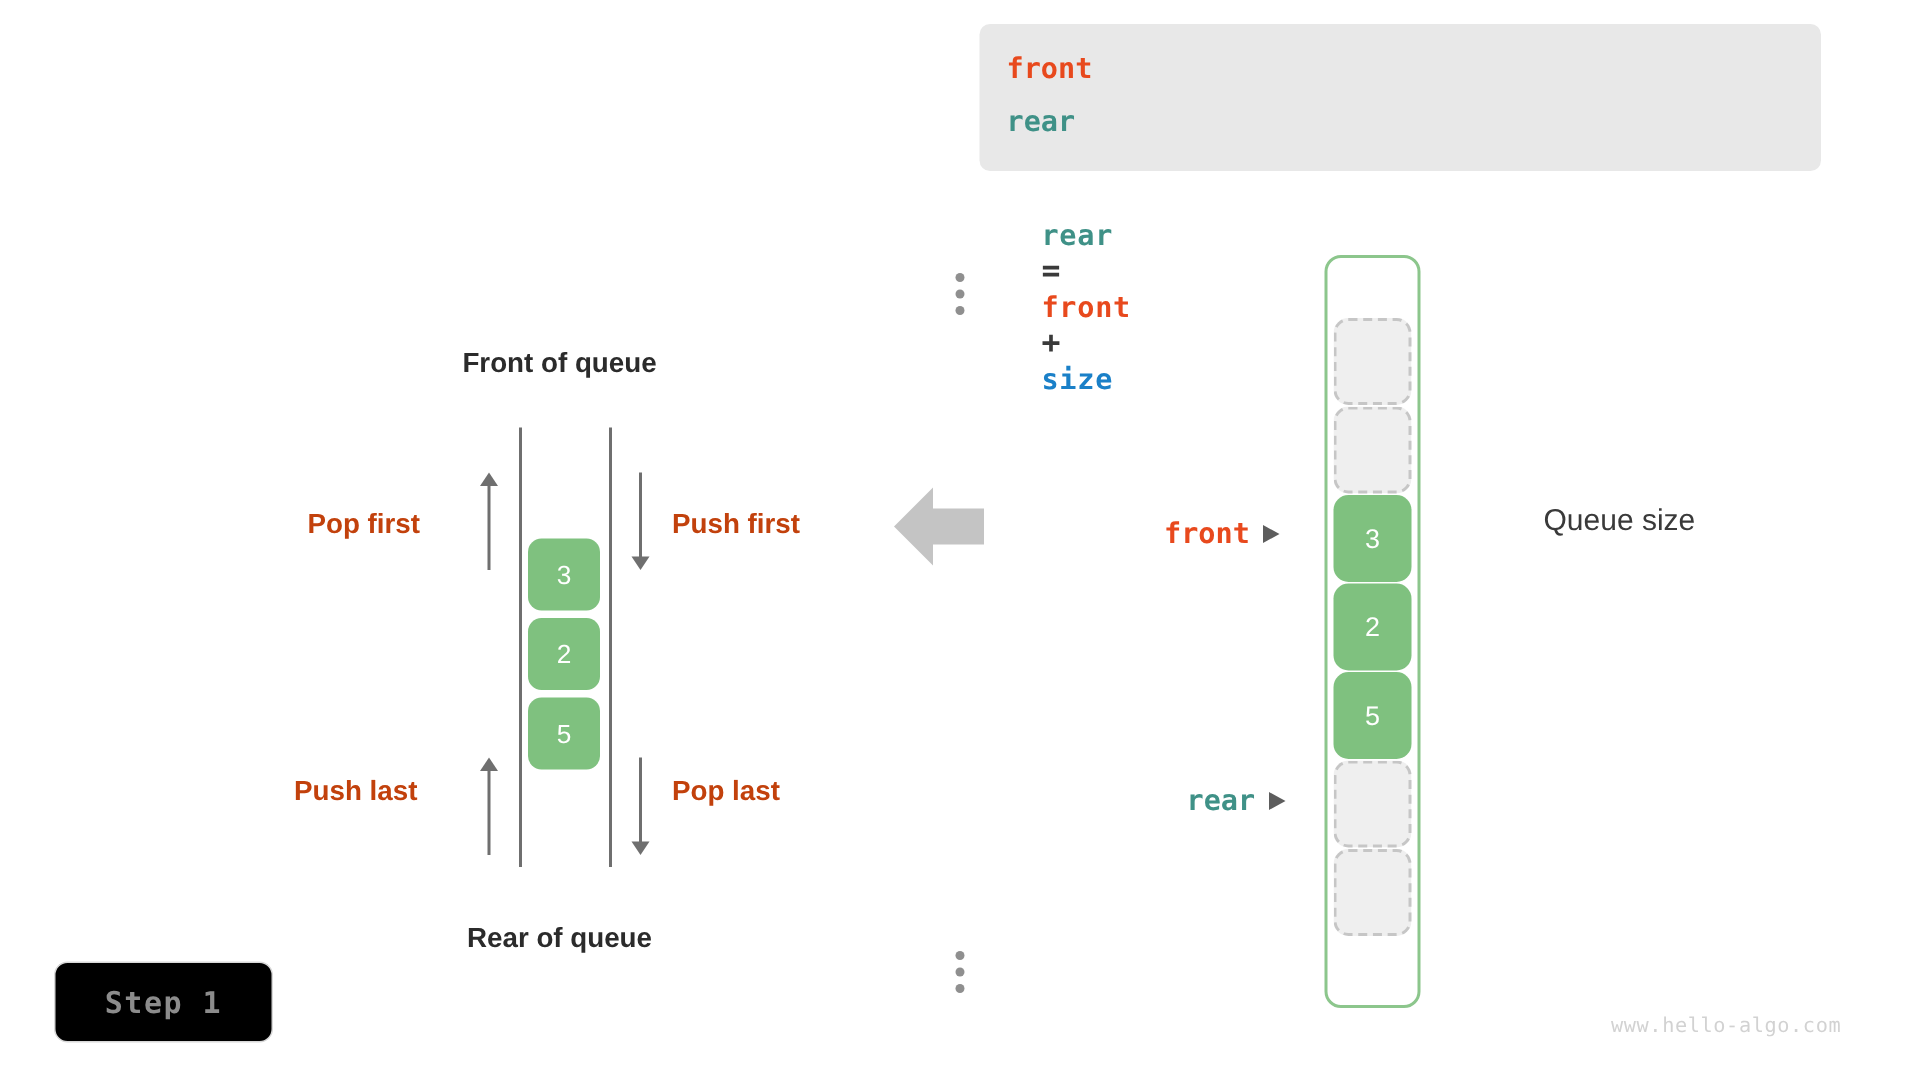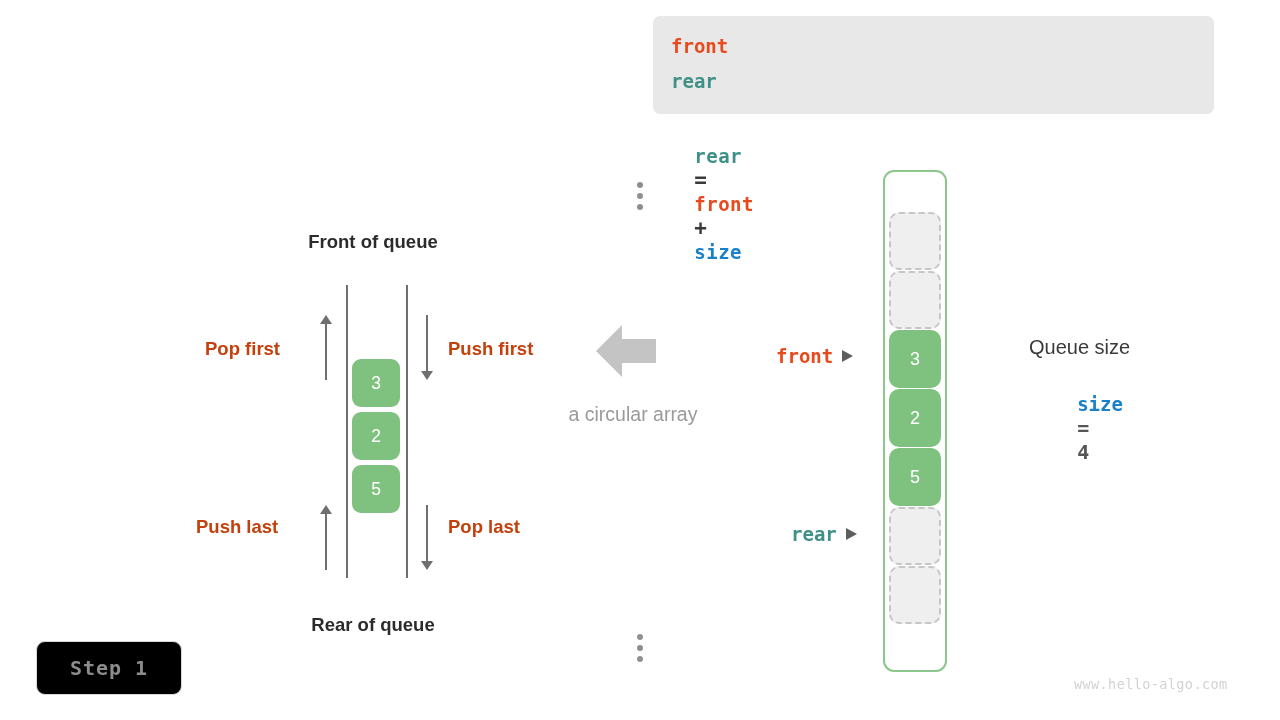--- a/index.html
+++ b/index.html
@@ -212,21 +212,20 @@
   <div class="cellbox">3</div>
   <div class="cellbox">2</div>
   <div class="cellbox">5</div>
 </div>
 
 <svg class="abs" id="big-arrow" viewBox="0 0 60 56">
   <polygon points="0,28 26,2 26,16 60,16 60,40 26,40 26,54" fill="#c4c4c4"></polygon>
 </svg>
 
 <div class="abs" id="caption">
-  <div>a circular array</div>
 </div>
 
 <div class="abs" id="array-container"></div>
 
 <div class="abs dots" id="dots-top">
   <i></i>
     <i></i>
     <i></i>
 </div>
 <div class="abs dots" id="dots-bottom">
@@ -247,21 +246,16 @@
   <span>front</span>
   <span class="tri"></span>
 </div>
 <div class="ptr" id="ptr-rear">
   <span>rear</span>
   <span class="tri"></span>
 </div>
 
 <div class="abs" id="size-block">
   <div id="size-title">Queue size</div>
-  <div id="size-expr">
-    <span class="kw size" style="margin-right: 9px;">size</span>
-    <span style="margin-right: 9px;">=</span>
-    <span style="margin-right: 9px;">4</span>
-  </div>
 </div>
 
 <div class="abs" id="step-badge">Step  1</div>
 <div class="abs" id="watermark">www.hello-algo.com</div>
 
 </body></html>

